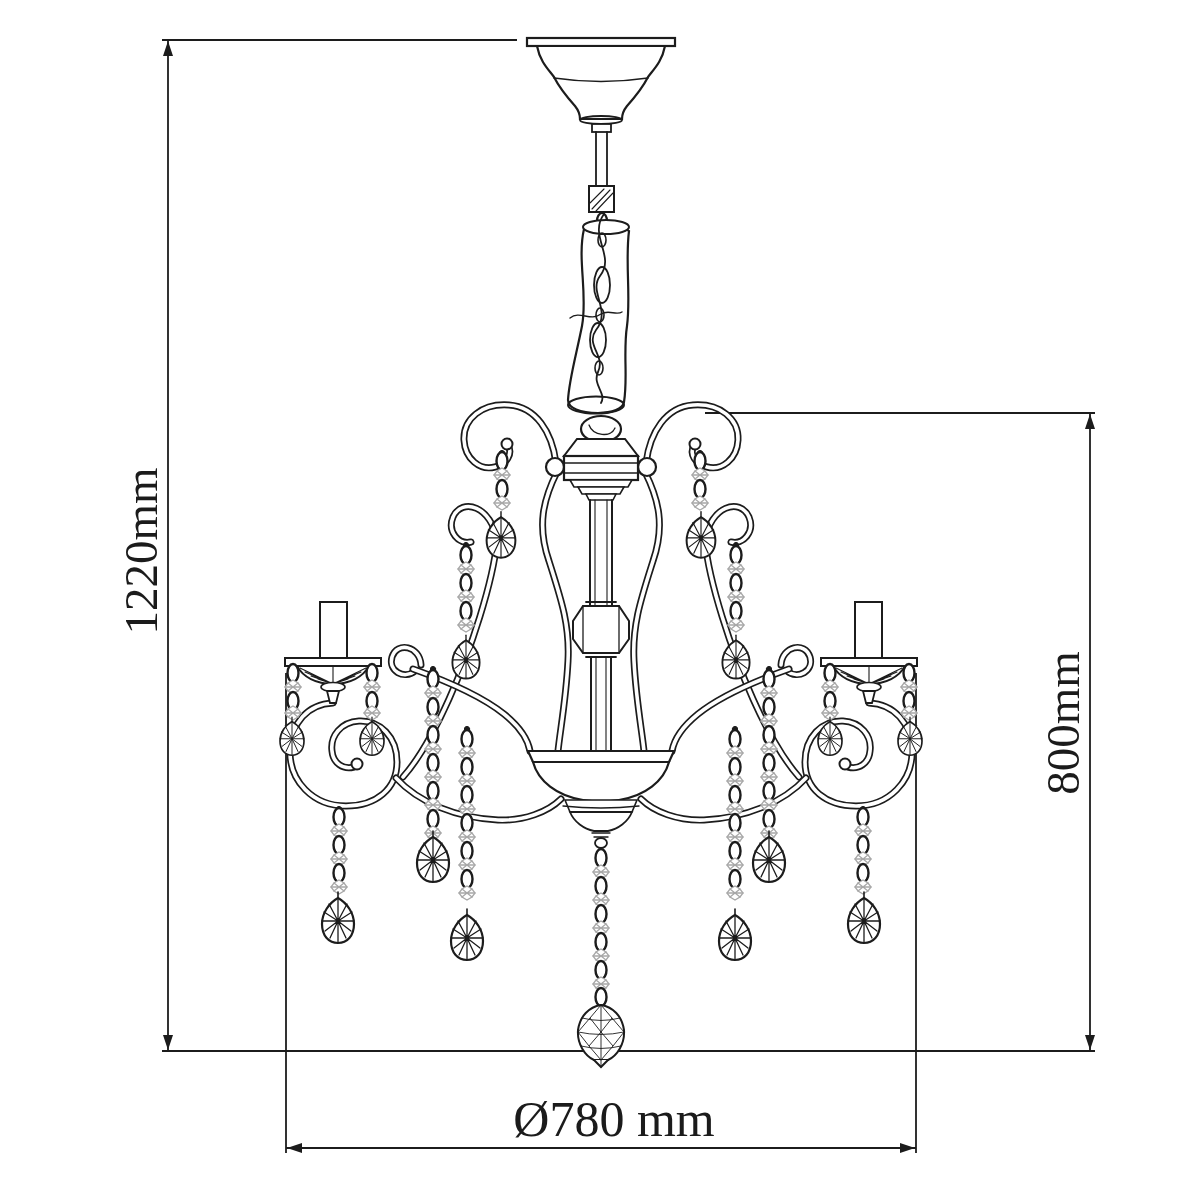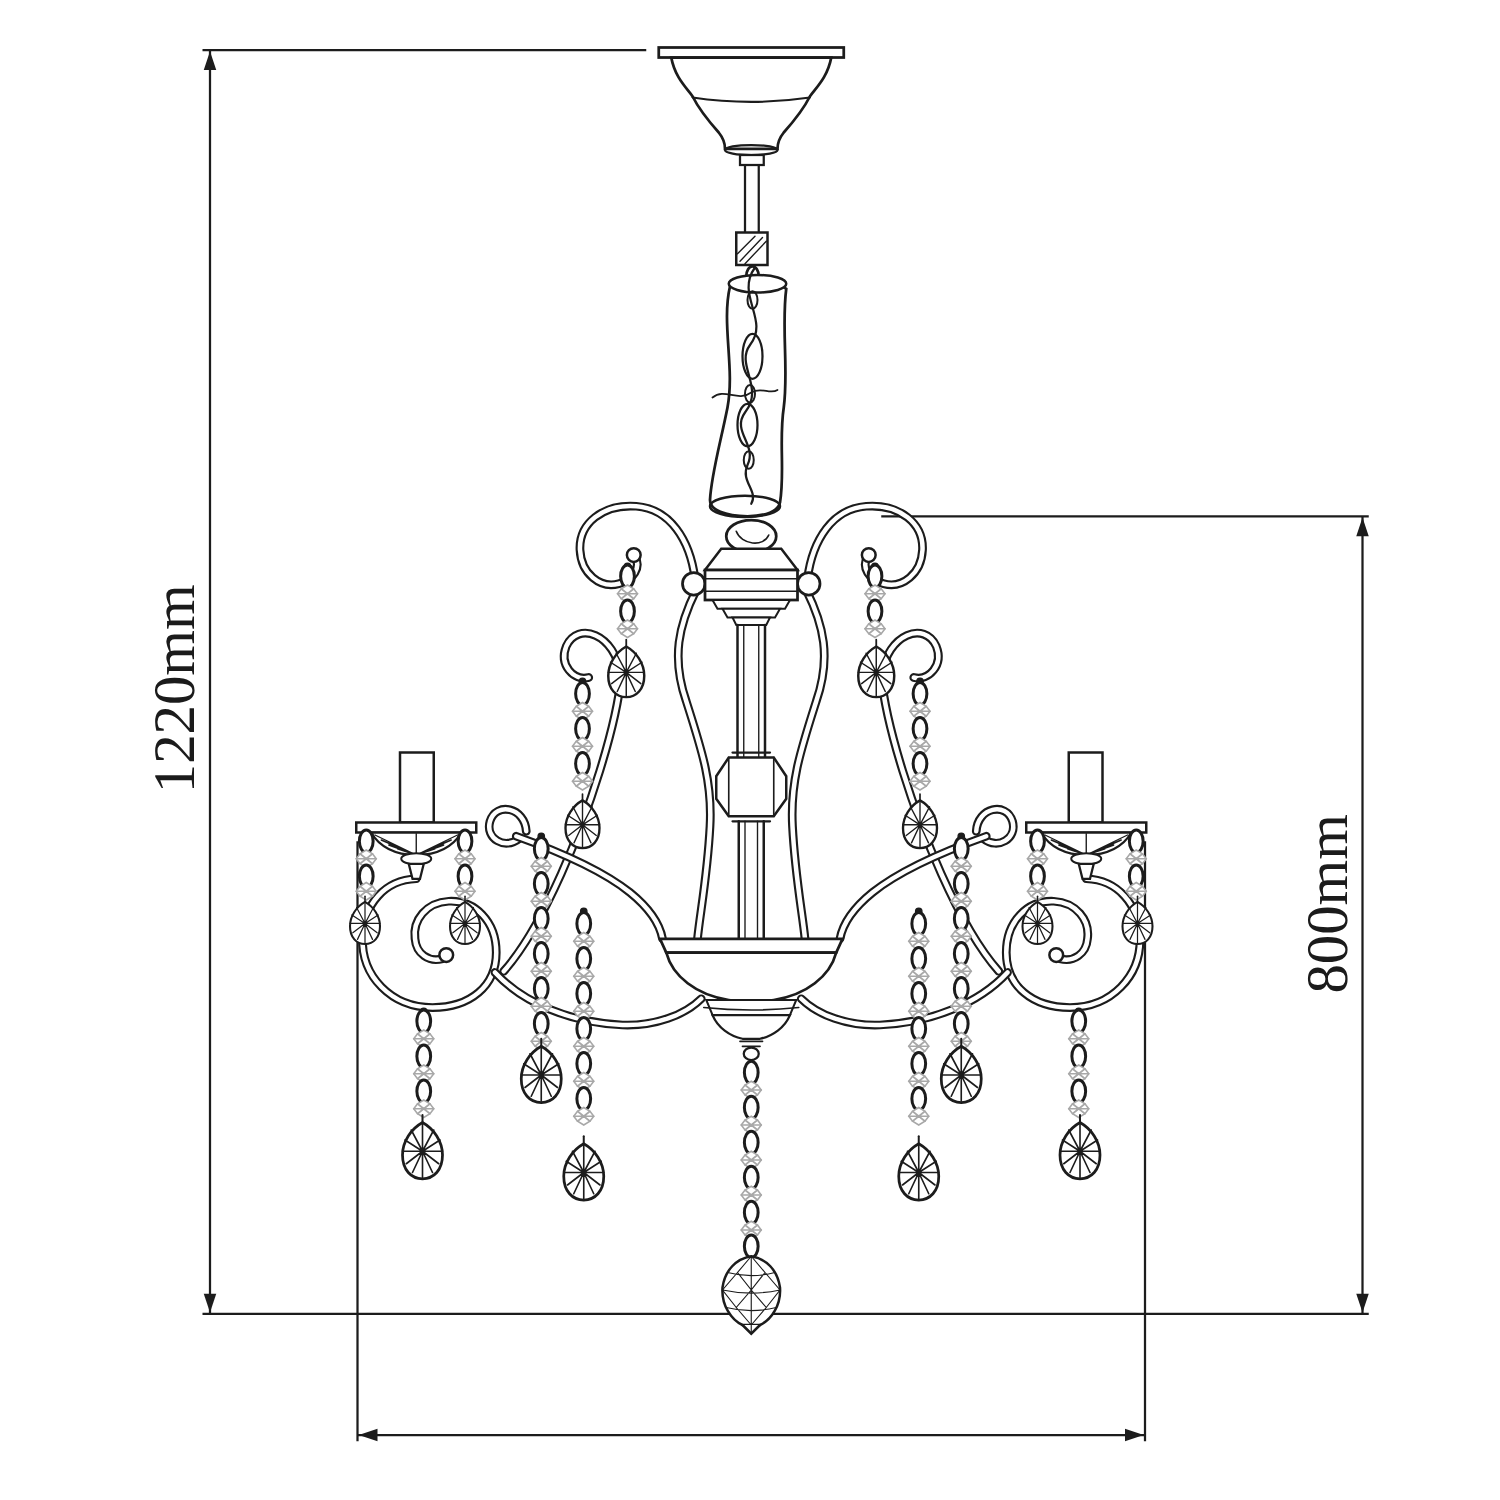--- a/index.html
+++ b/index.html
@@ -283,14 +283,15 @@
     <g>
       <path d="M601,1005 C613,1007 622,1016 624,1030 C625,1044 617,1056 608,1060 L594,1060 C585,1056 577,1044 578,1030 C580,1016 589,1007 601,1005 Z" fill="#ffffff" stroke-width="2"></path>
       <path d="M594,1060 L601,1067 L608,1060" stroke-width="2" fill="#ffffff"></path>
       <path stroke-width="0.9" d="M582,1018 Q601,1023 620,1018 M578,1032 Q601,1037 624,1032 M581,1046 Q601,1051 621,1046 M601,1005 L590,1018 L601,1032 L589,1046 L601,1060 M601,1005 L612,1018 L601,1032 L613,1046 L601,1060 M590,1018 L578,1032 L589,1046 M612,1018 L624,1032 L613,1046 M601,1005 L601,1067"></path>
     </g>
   </g>
 </svg>
 
 <div class="dim-label vertical lbl-overall">1220mm</div>
 <div class="dim-label vertical lbl-body">800mm</div>
+<div class="dim-label horizontal lbl-dia">Ø780 mm</div>
 
 </div>
 
 </body></html>

